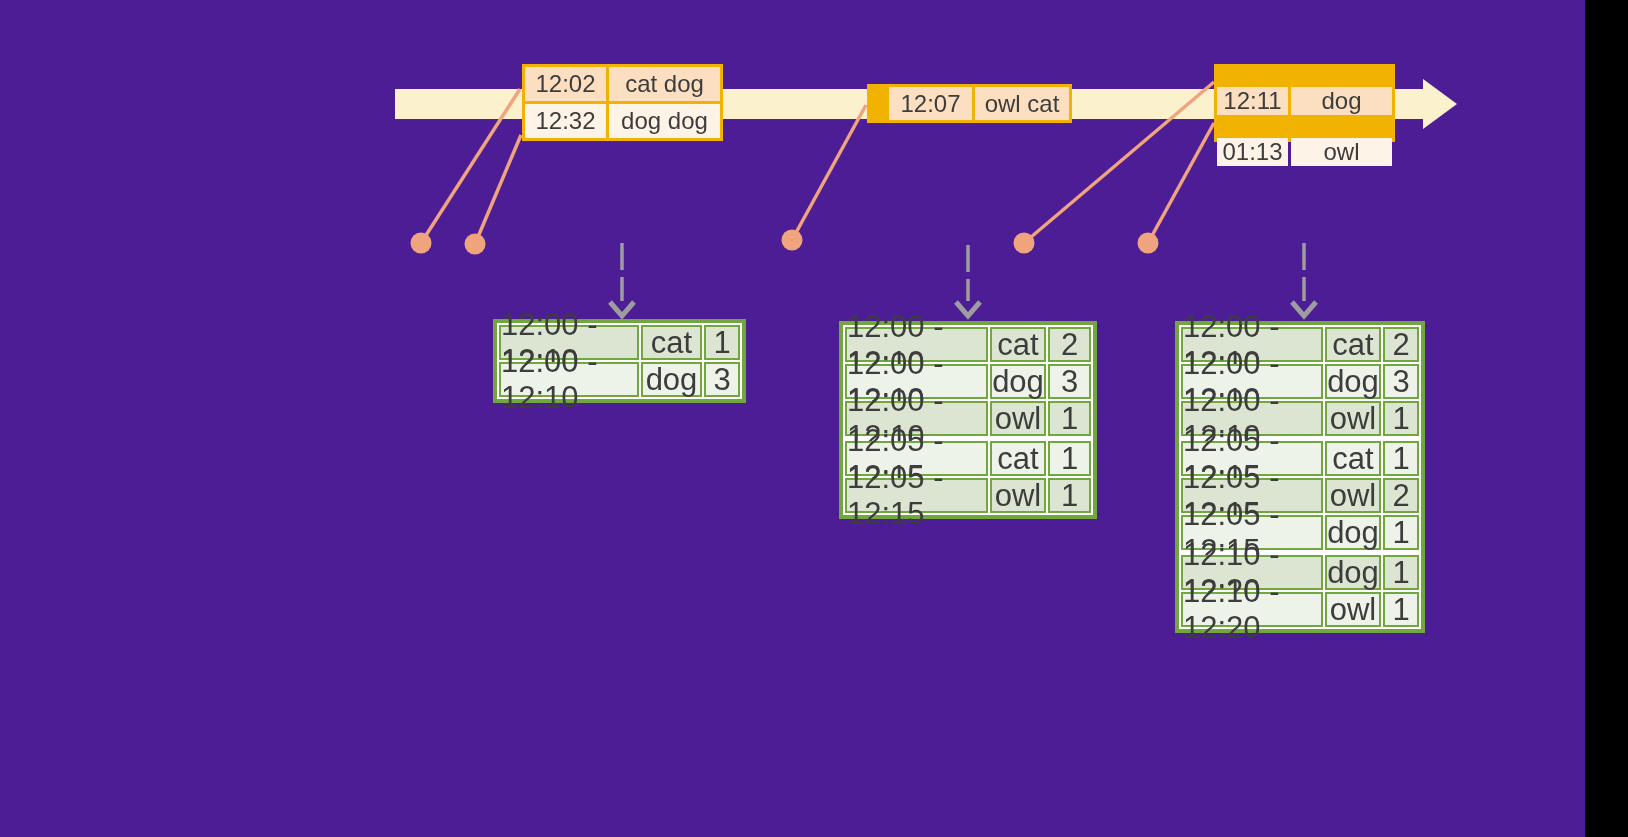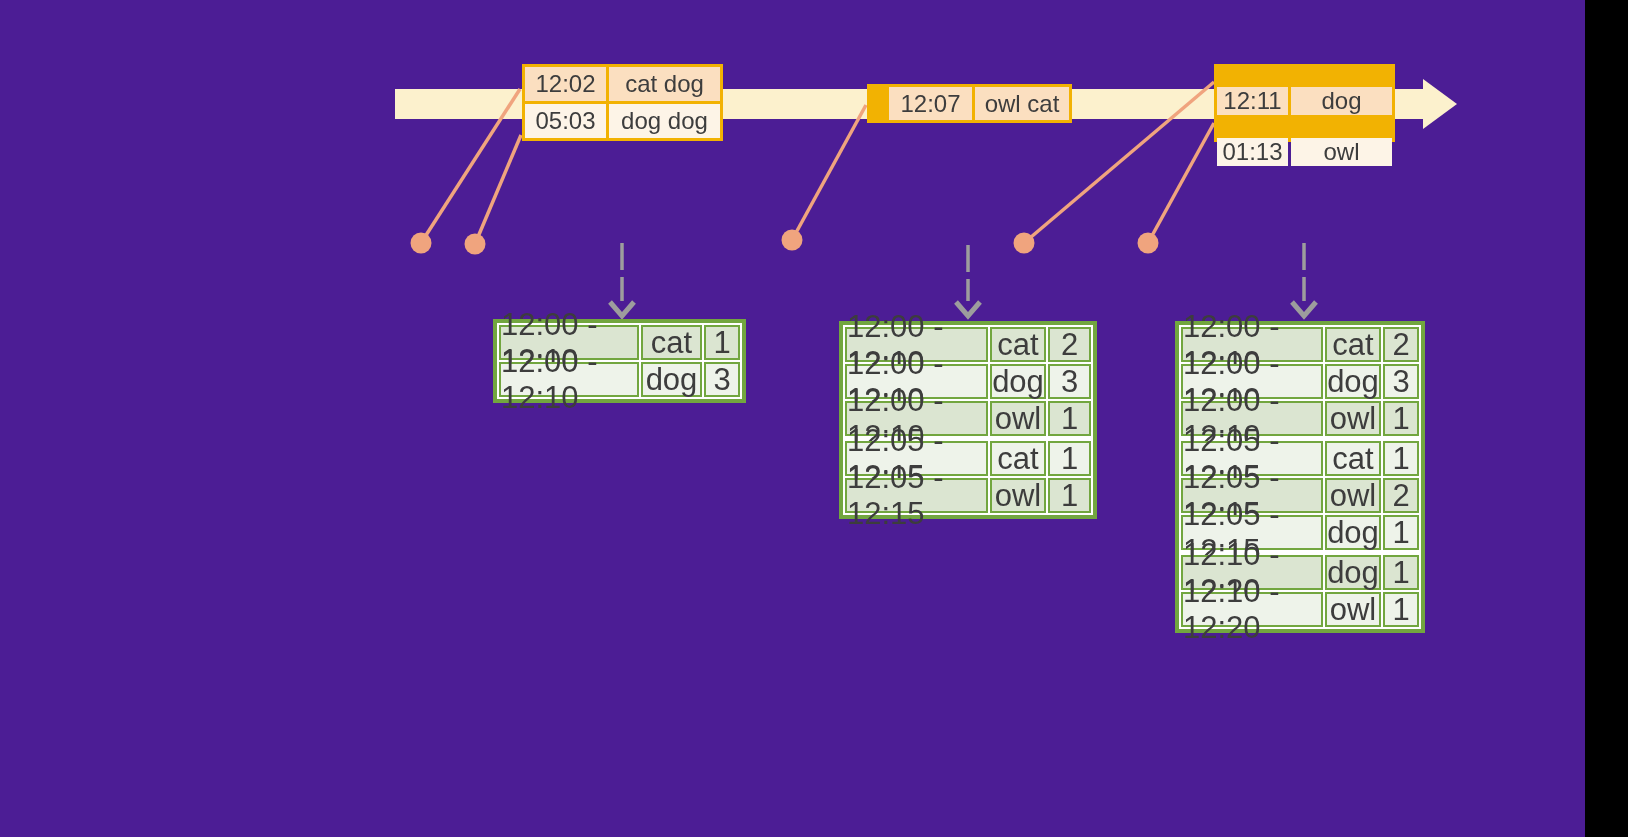--- a/index.html
+++ b/index.html
@@ -78,21 +78,21 @@
   </svg>
 
   <div class="ebox e1">
 
       <div class="erow">
         <div class="ecell">12:02</div>
         <div class="ecell">cat dog</div>
       </div>
 
       <div class="erow alt">
-        <div class="ecell">05:03</div>
+        <div class="ecell">12:32</div>
         <div class="ecell">dog dog</div>
       </div>
     </div>
 
   <div class="ebox e2">
 
       <div class="erow">
         <div class="ecell">12:07</div>
         <div class="ecell">owl cat</div>
       </div>

